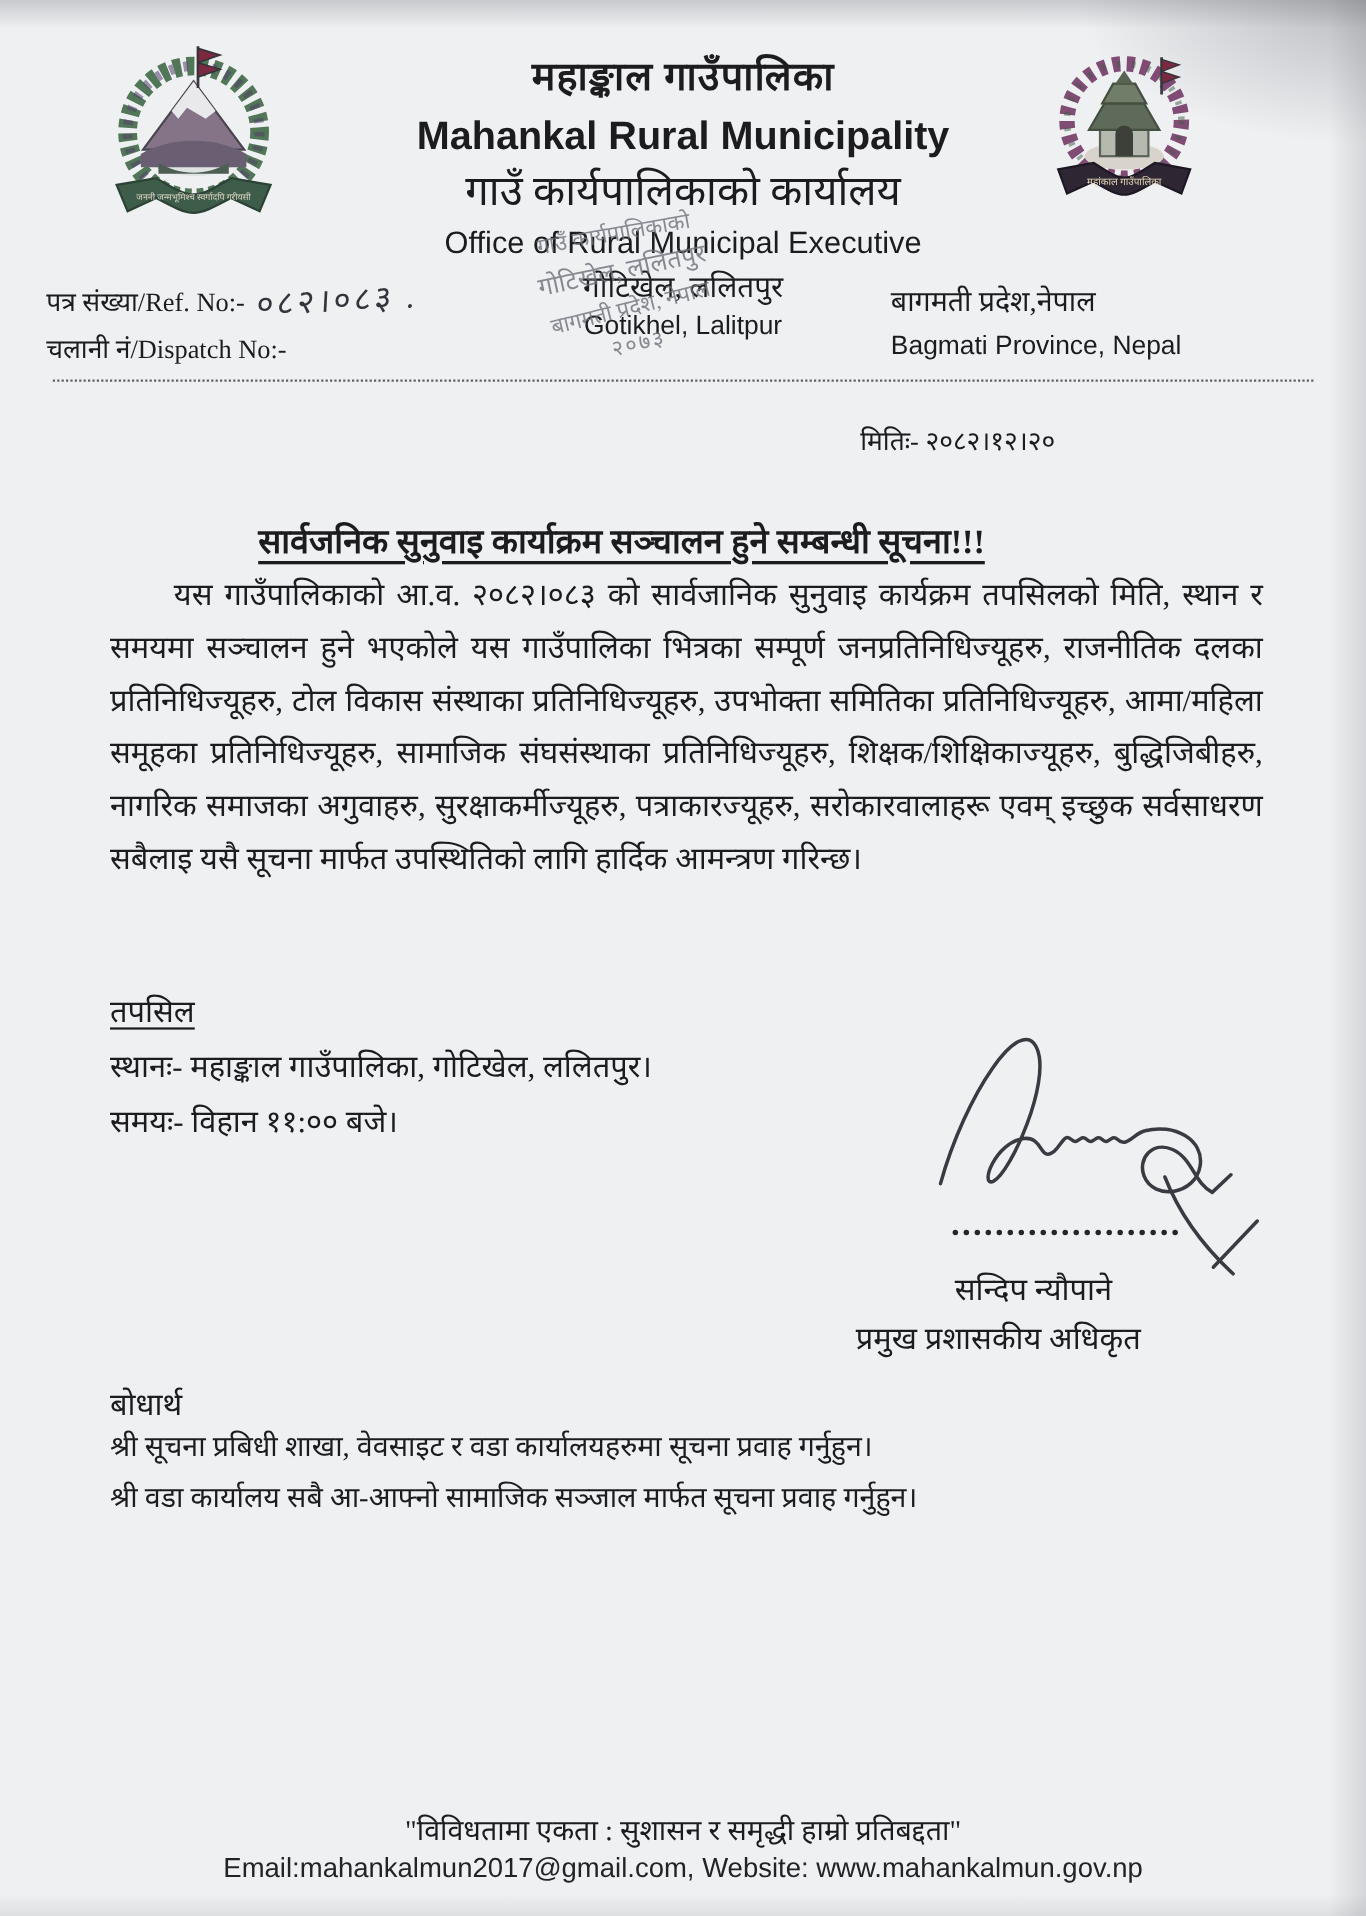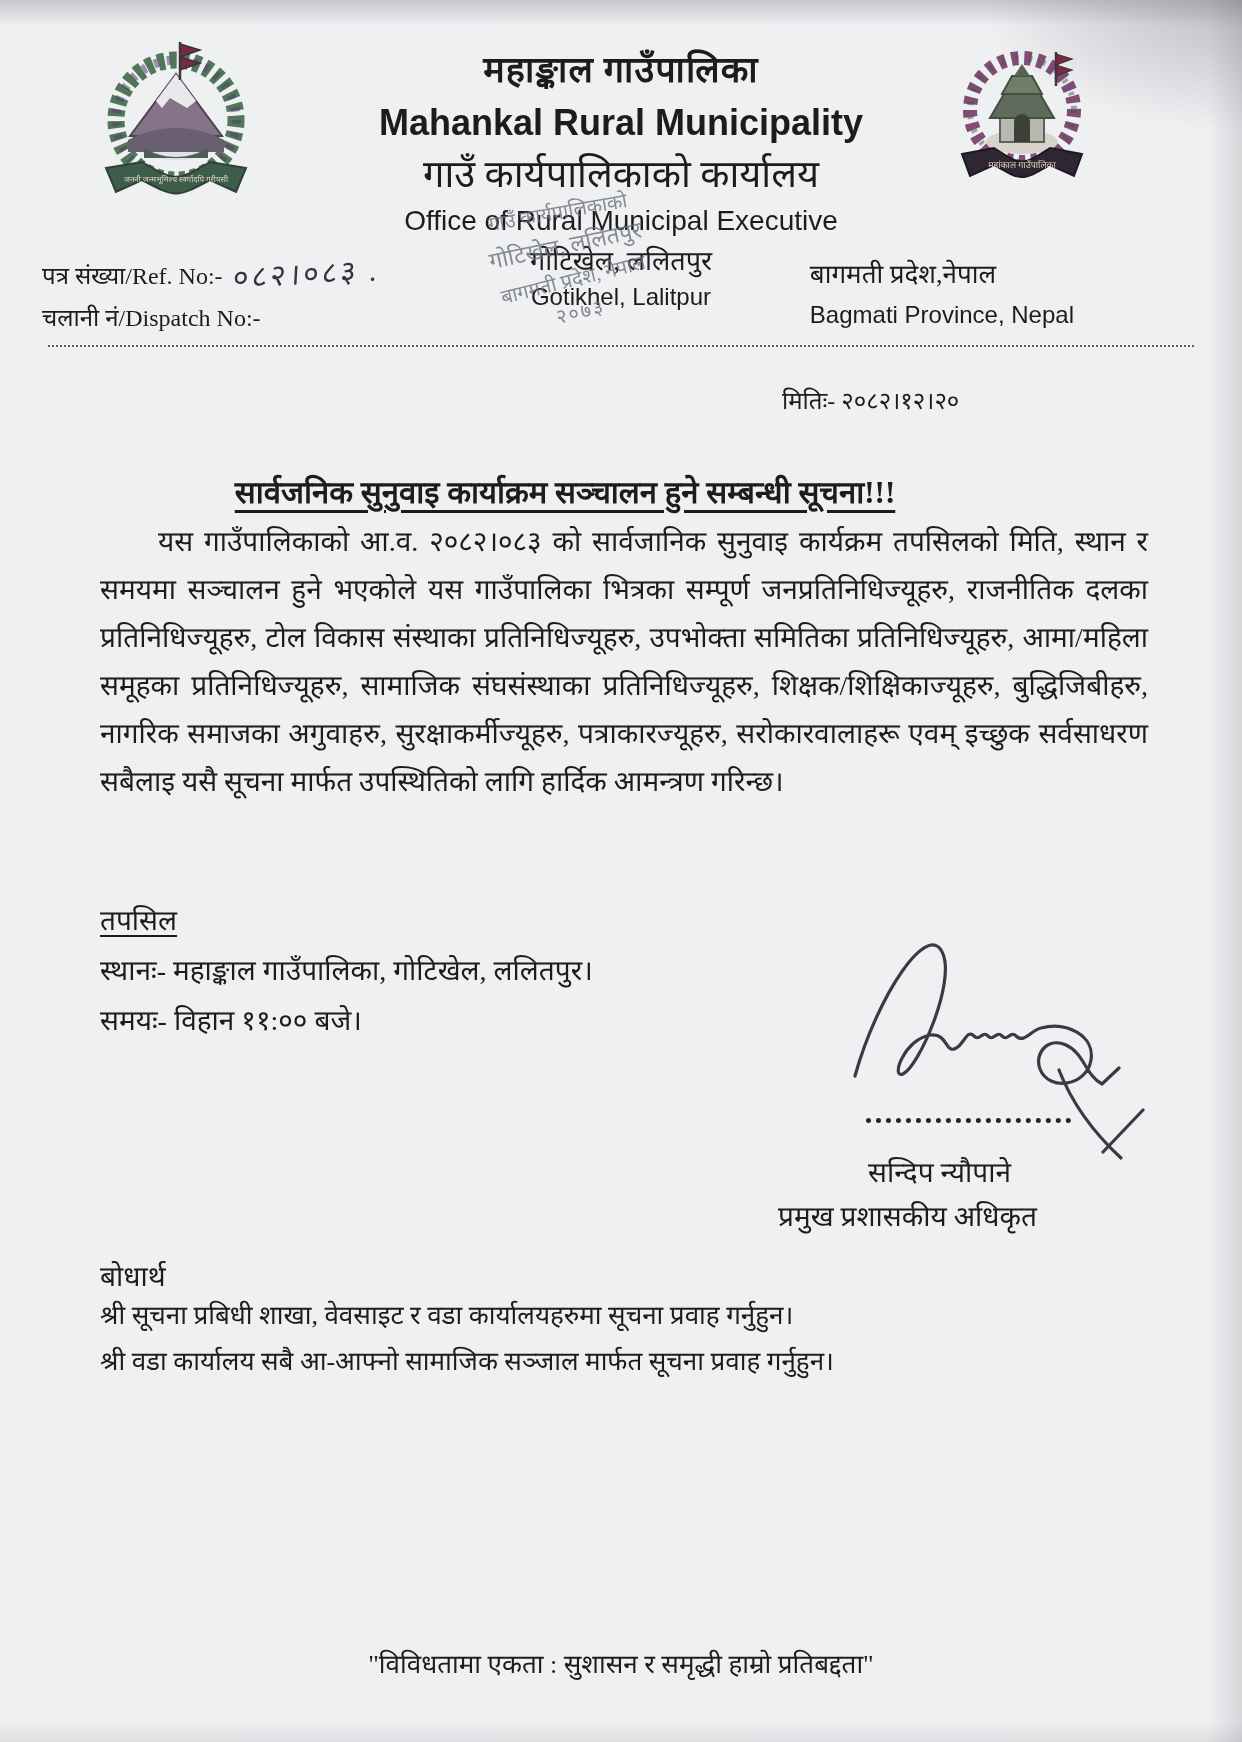--- a/index.html
+++ b/index.html
@@ -187,14 +187,15 @@
   <div class="abs sig-name dv">सन्दिप न्यौपाने</div>
   <div class="abs sig-title dv">प्रमुख प्रशासकीय अधिकृत</div>
 
   <div class="abs bodhartha-head dv">बोधार्थ</div>
   <div class="abs bodhartha-items dv">
     <div>श्री सूचना प्रबिधी शाखा, वेवसाइट र वडा कार्यालयहरुमा सूचना प्रवाह गर्नुहुन।</div>
     <div>श्री वडा कार्यालय सबै आ-आफ्नो सामाजिक सञ्जाल मार्फत सूचना प्रवाह गर्नुहुन।</div>
   </div>
 
   <div class="abs footer-motto dv">"विविधतामा एकता : सुशासन र समृद्धी हाम्रो प्रतिबद्दता"</div>
+  <div class="abs footer-contact">Email:mahankalmun2017@gmail.com, Website: www.mahankalmun.gov.np</div>
 
 </div>
 
 </body></html>

